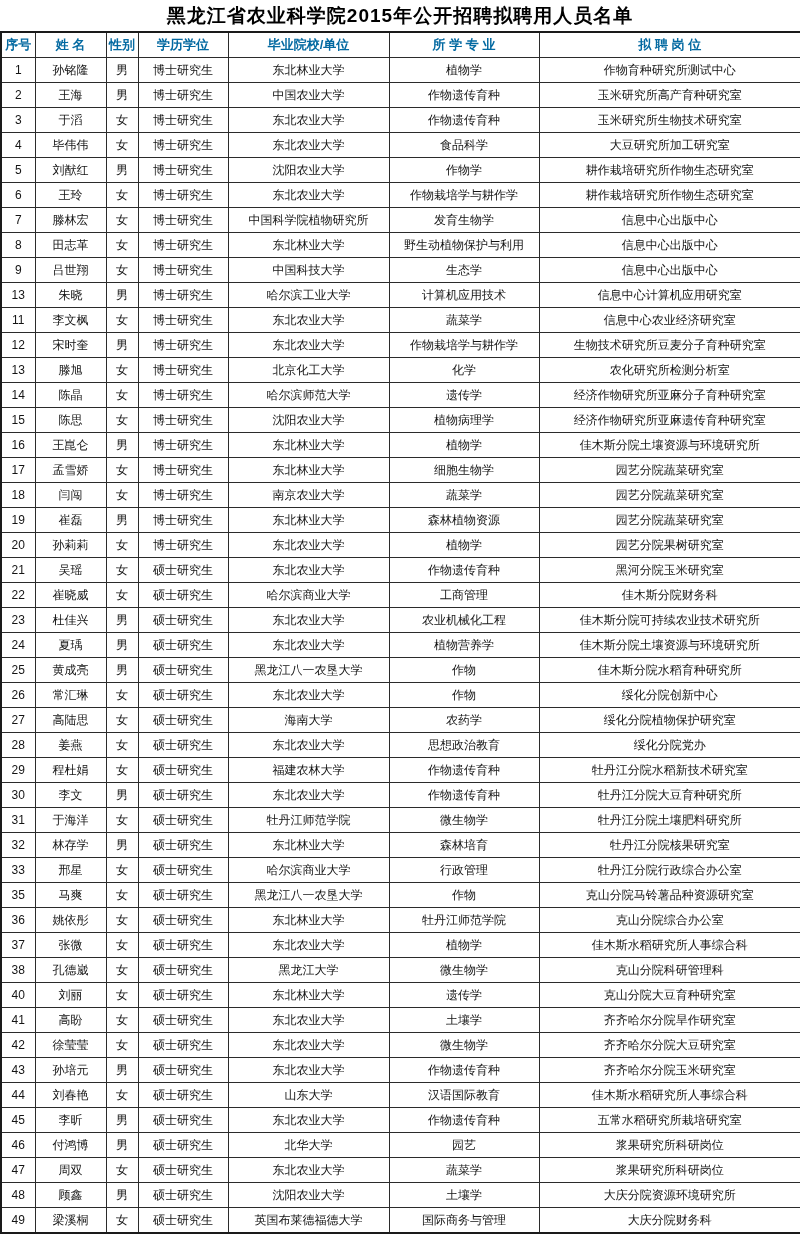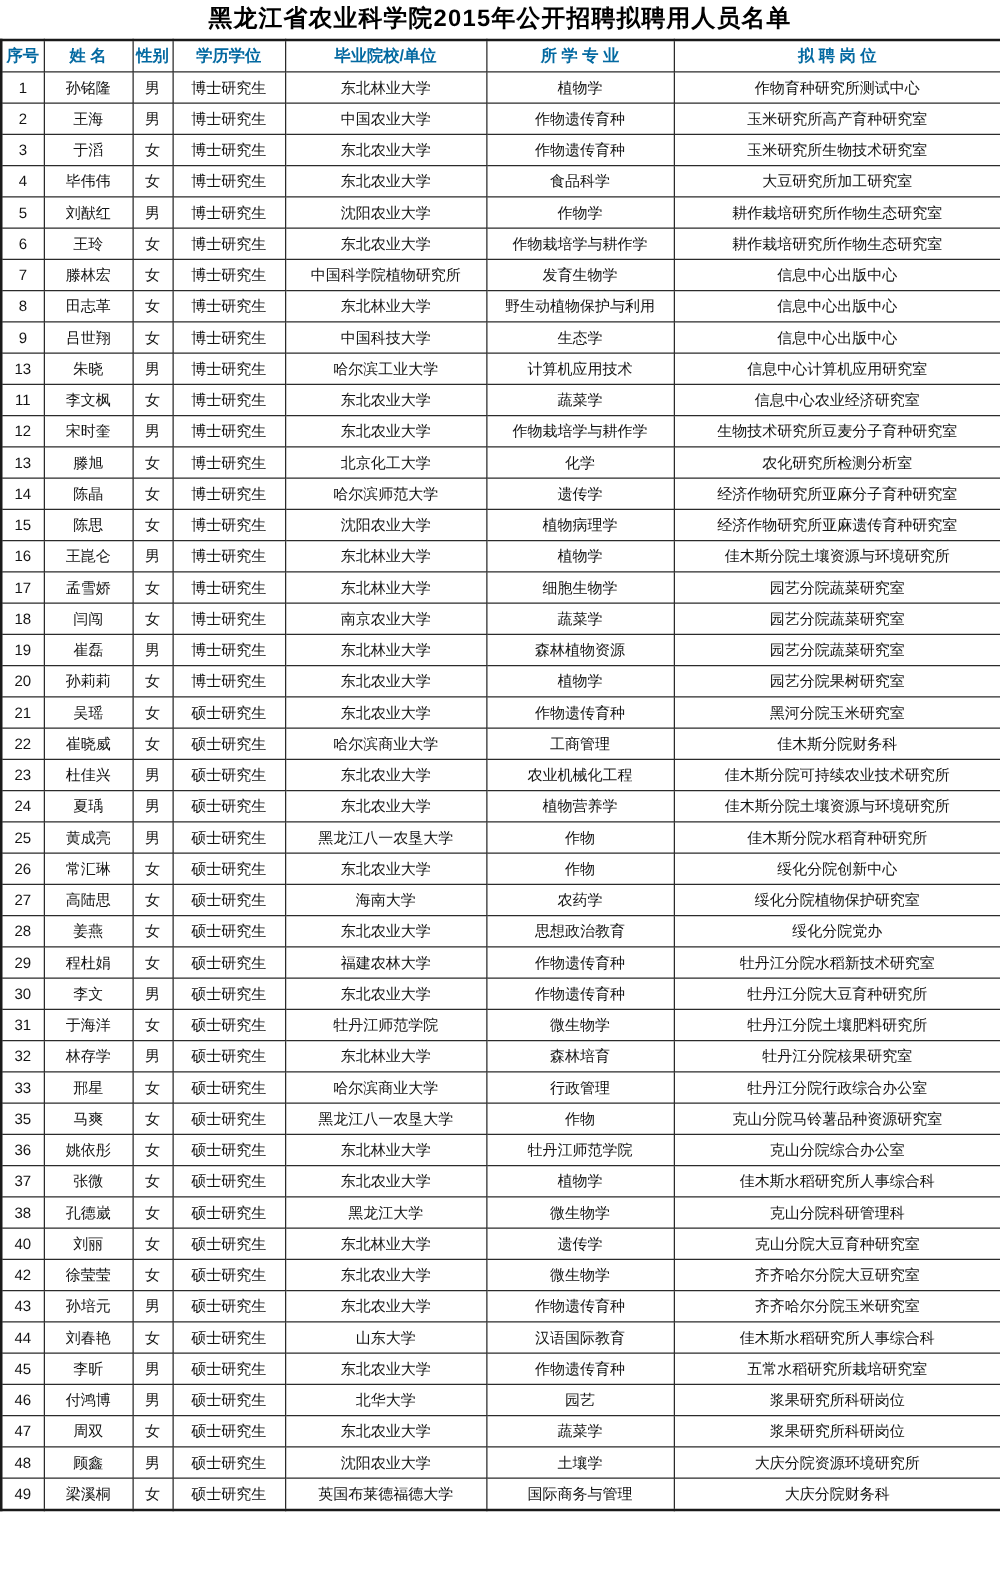--- a/index.html
+++ b/index.html
@@ -416,20 +416,29 @@
         <tr class="data-row">
           <td>40</td>
           <td>刘丽</td>
           <td>女</td>
           <td>硕士研究生</td>
           <td>东北林业大学</td>
           <td>遗传学</td>
           <td>克山分院大豆育种研究室</td>
         </tr>
         <tr class="data-row">
+          <td>41</td>
+          <td>高盼</td>
+          <td>女</td>
+          <td>硕士研究生</td>
+          <td>东北农业大学</td>
+          <td>土壤学</td>
+          <td>齐齐哈尔分院旱作研究室</td>
+        </tr>
+        <tr class="data-row">
           <td>42</td>
           <td>徐莹莹</td>
           <td>女</td>
           <td>硕士研究生</td>
           <td>东北农业大学</td>
           <td>微生物学</td>
           <td>齐齐哈尔分院大豆研究室</td>
         </tr>
         <tr class="data-row">
           <td>43</td>

